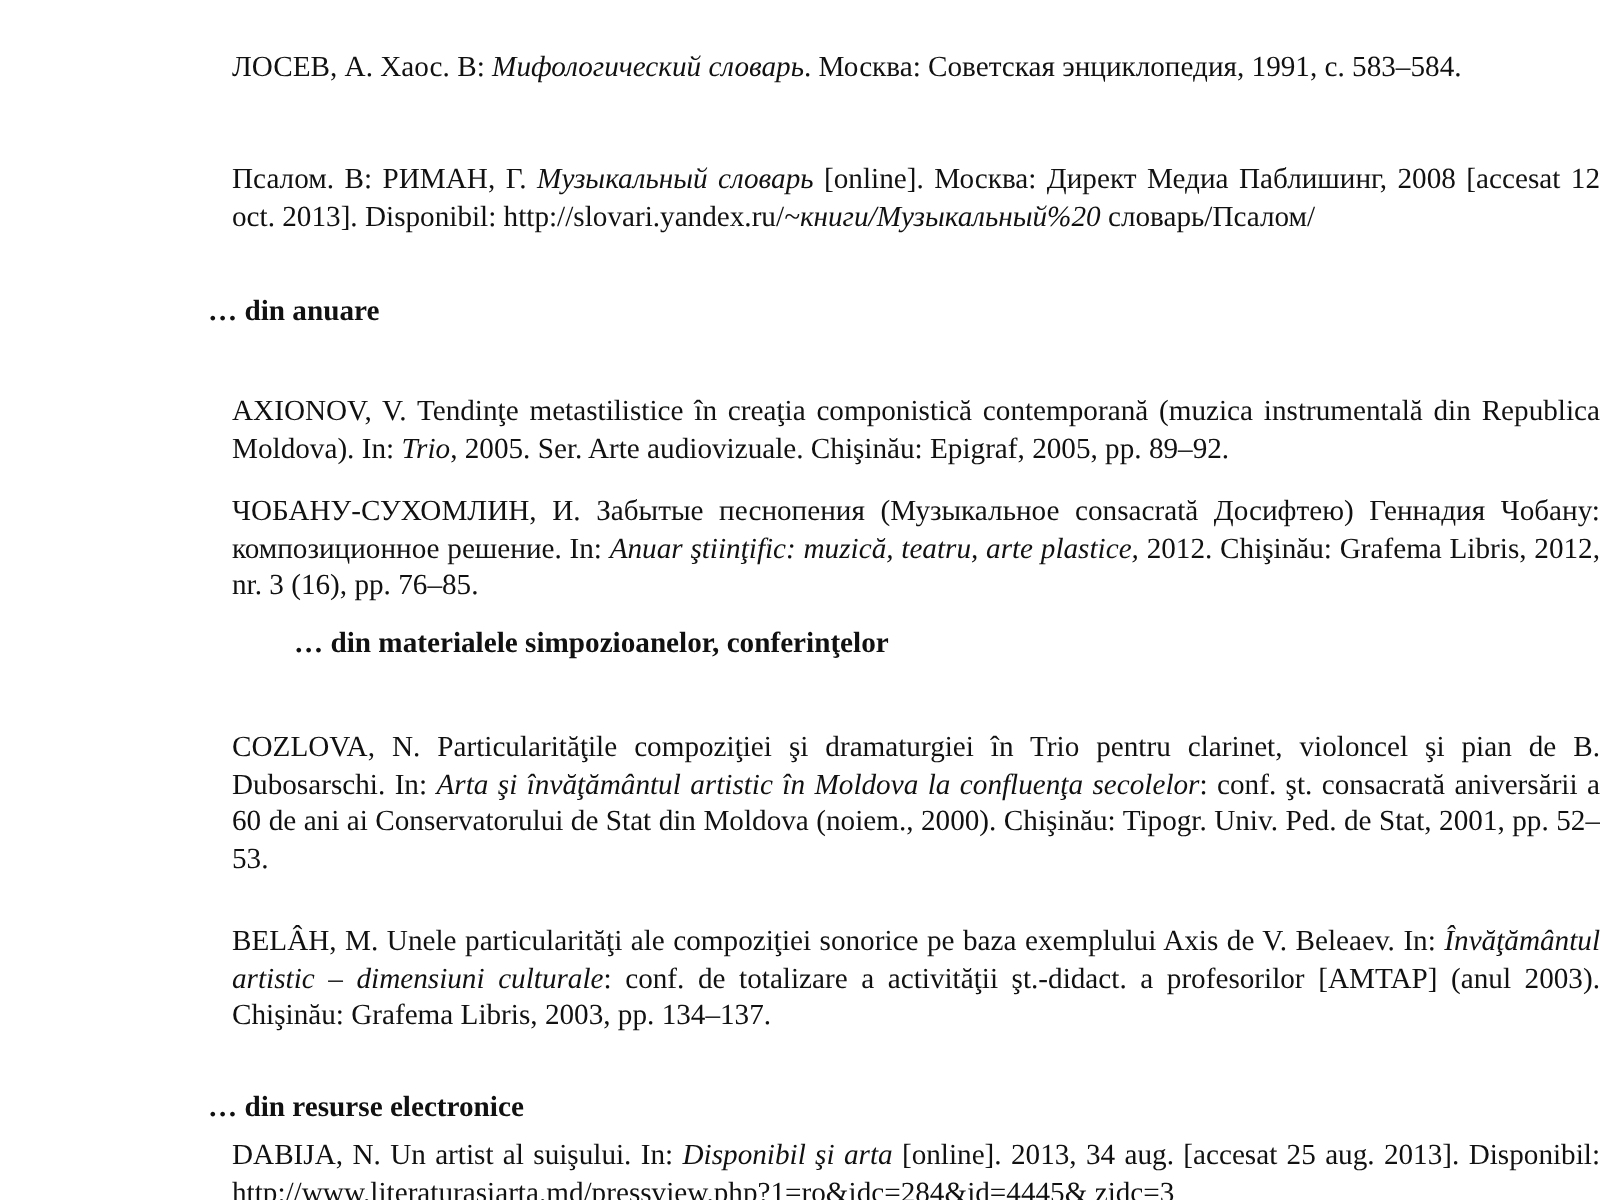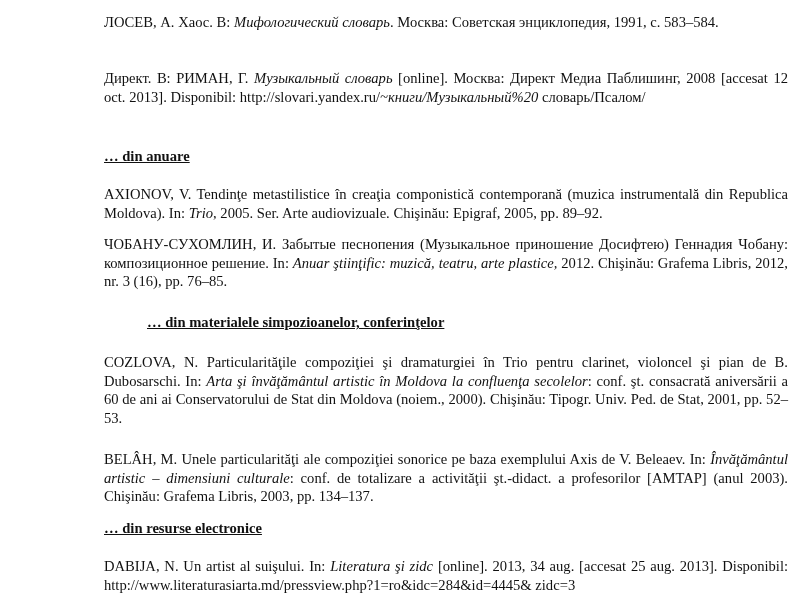--- a/index.html
+++ b/index.html
@@ -1,51 +1,51 @@
 <!DOCTYPE html>
 <html><head>
 <meta charset="utf-8">
 <style>
   html, body { margin: 0; padding: 0; background: #ffffff; }
   body { width: 800px; height: 600px; overflow: hidden; position: relative;
          font-family: "Liberation Serif", serif; color: #111; font-size: 14.6px; }
   .page { position: absolute; left: 104px; top: 13px; width: 684px; }
-  .entry { text-align: justify; line-height: 18.5px; margin: 0; }
+  .entry { text-align: justify; line-height: 18.5px; margin: 12px; }
   .entry i { font-style: italic; }
-  .heading { font-weight: bold; margin: 0; line-height: 18px; text-decoration: underline; }
+  .heading { font-weight: bold; margin: 0; line-height: 18px; }
   .b1 { position: absolute; top: 0; }
   .b2 { position: absolute; top: 56px; }
   .h1 { position: absolute; top: 134px; }
   .b3 { position: absolute; top: 172px; }
   .b4 { position: absolute; top: 222px; }
   .h2 { position: absolute; top: 300px; margin-left: 43px; }
   .b5 { position: absolute; top: 340px; }
   .b6 { position: absolute; top: 437px; }
-  .h3 { position: absolute; top: 506px; }
+  .h3 { position: absolute; top: 532px; }
   .b7 { position: absolute; top: 544px; }
   .entry, .heading { width: 684px; }
 </style>
 </head>
 <body>
 
 <div class="page">
 
   <p class="entry b1"><span>ЛОСЕВ, А. Хаос. В: </span><i>Мифологический словарь</i><span>. Москва: Советская энциклопедия, 1991, с. 583–584.</span></p>
 
-  <p class="entry b2"><span>Директ. В: РИМАН, Г. </span><i>Музыкальный словарь</i><span> [online]. Москва: Директ Медиа Паблишинг, 2008 [accesat 12 oct. 2013]. Disponibil: http://slovari.yandex.ru/</span><i>~книги/Музыкальный%20</i><span> словарь/Псалом/</span></p>
+  <p class="entry b2"><span>Псалом. В: РИМАН, Г. </span><i>Музыкальный словарь</i><span> [online]. Москва: Директ Медиа Паблишинг, 2008 [accesat 12 oct. 2013]. Disponibil: http://slovari.yandex.ru/</span><i>~книги/Музыкальный%20</i><span> словарь/Псалом/</span></p>
 
   <p class="heading h1">… din anuare</p>
 
   <p class="entry b3"><span>AXIONOV, V. Tendinţe metastilistice în creaţia componistică contemporană (muzica instrumentală din Republica Moldova). In: </span><i>Trio</i><span>, 2005. Ser. Arte audiovizuale. Chişinău: Epigraf, 2005, pp. 89–92.</span></p>
 
-  <p class="entry b4"><span>ЧОБАНУ-СУХОМЛИН, И. Забытые песнопения (Музыкальное приношение Досифтею) Геннадия Чобану: композиционное решение. In: </span><i>Anuar ştiinţific: muzică, teatru, arte plastice,</i><span> 2012. Chişinău: Grafema Libris, 2012, nr. 3 (16), pp. 76–85.</span></p>
+  <p class="entry b4"><span>ЧОБАНУ-СУХОМЛИН, И. Забытые песнопения (Музыкальное consacrată Досифтею) Геннадия Чобану: композиционное решение. In: </span><i>Anuar ştiinţific: muzică, teatru, arte plastice,</i><span> 2012. Chişinău: Grafema Libris, 2012, nr. 3 (16), pp. 76–85.</span></p>
 
   <p class="heading h2">… din materialele simpozioanelor, conferinţelor</p>
 
   <p class="entry b5"><span>COZLOVA, N. Particularităţile compoziţiei şi dramaturgiei în Trio pentru clarinet, violoncel şi pian de B. Dubosarschi. In: </span><i>Arta şi învăţământul artistic în Moldova la confluenţa secolelor</i><span>: conf. şt. consacrată aniversării a 60 de ani ai Conservatorului de Stat din Moldova (noiem., 2000). Chişinău: Tipogr. Univ. Ped. de Stat, 2001, pp. 52–53.</span></p>
 
   <p class="entry b6"><span>BELÂH, M. Unele particularităţi ale compoziţiei sonorice pe baza exemplului Axis de V. Beleaev. In: </span><i>Învăţământul artistic – dimensiuni culturale</i><span>: conf. de totalizare a activităţii şt.-didact. a profesorilor [AMTAP] (anul 2003). Chişinău: Grafema Libris, 2003, pp. 134–137.</span></p>
 
   <p class="heading h3">… din resurse electronice</p>
 
-  <p class="entry b7"><span>DABIJA, N. Un artist al suişului. In: </span><i>Literatura şi zidc</i><span> [online]. 2013, 34 aug. [accesat 25 aug. 2013]. Disponibil: </span><span>http://www.literaturasiarta.md/pressview.php?1=ro&amp;idc=284&amp;id=4445&amp; zidc=3</span></p>
+  <p class="entry b7"><span>DABIJA, N. Un artist al suişului. In: </span><i>Disponibil şi arta</i><span> [online]. 2013, 34 aug. [accesat 25 aug. 2013]. Disponibil: </span><span>http://www.literaturasiarta.md/pressview.php?1=ro&amp;idc=284&amp;id=4445&amp; zidc=3</span></p>
 
 </div>
 
 </body></html>

